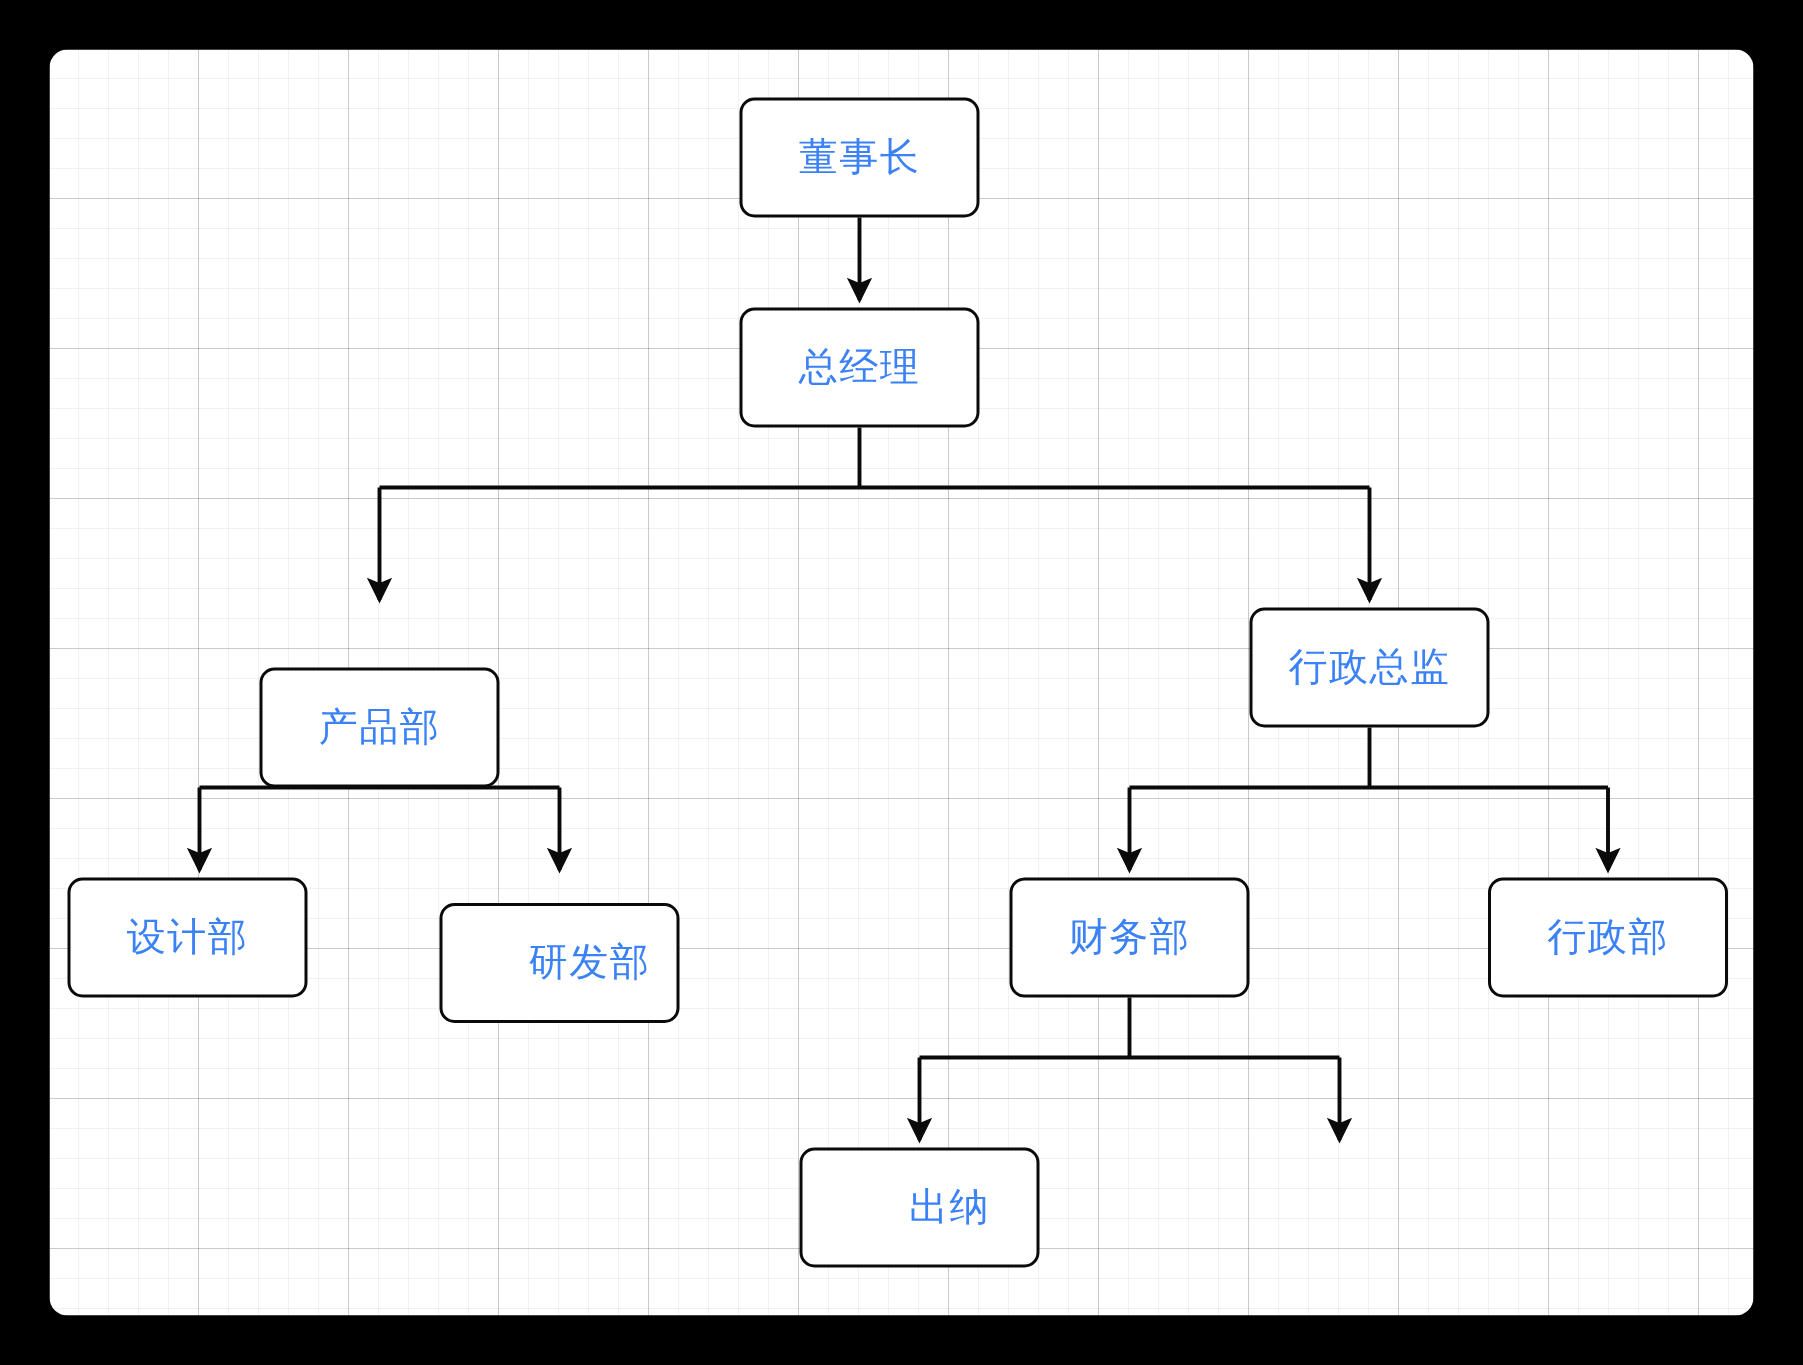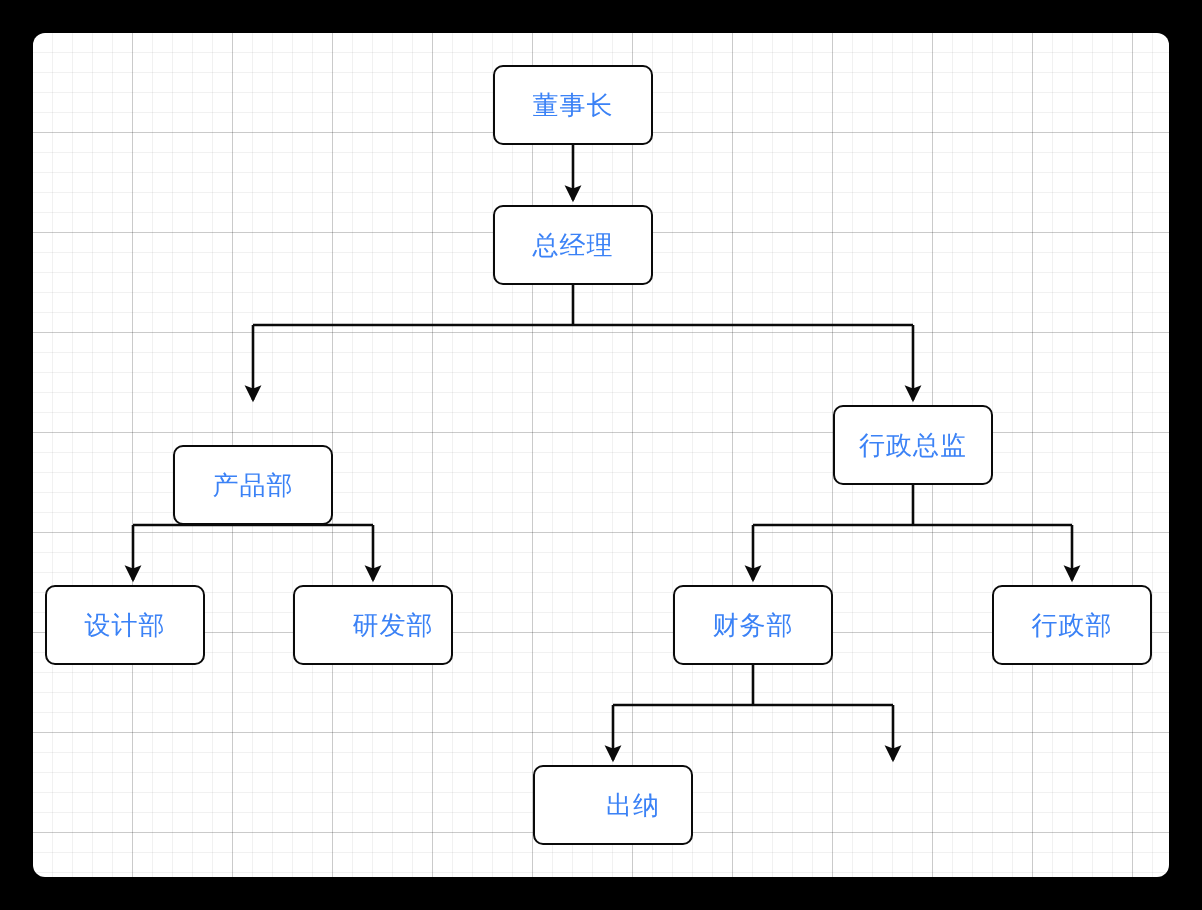--- a/index.html
+++ b/index.html
@@ -116,21 +116,21 @@
     <div class="node" style="left:460px; top:32px;">董事长</div>
 
     <div class="node" style="left:460px; top:172px;">总经理</div>
 
     <div class="node" style="left:140px; top:372px;margin-top:40px;">产品部</div>
 
     <div class="node" style="left:800px; top:372px;">行政总监</div>
 
     <div class="node" style="left:12px; top:552px;">设计部</div>
 
-    <div class="node" style="left:260px; top:552px;padding-left:40px;">研发部</div>
+    <div class="node" style="left:260px; top:569px;padding-left:40px;">研发部</div>
 
     <div class="node" style="left:640px; top:552px;">财务部</div>
 
     <div class="node" style="left:959px; top:552px;">行政部</div>
 
     <div class="node" style="left:500px; top:732px;padding-left:40px;">出纳</div>
 
 
   </div>
 </div>

